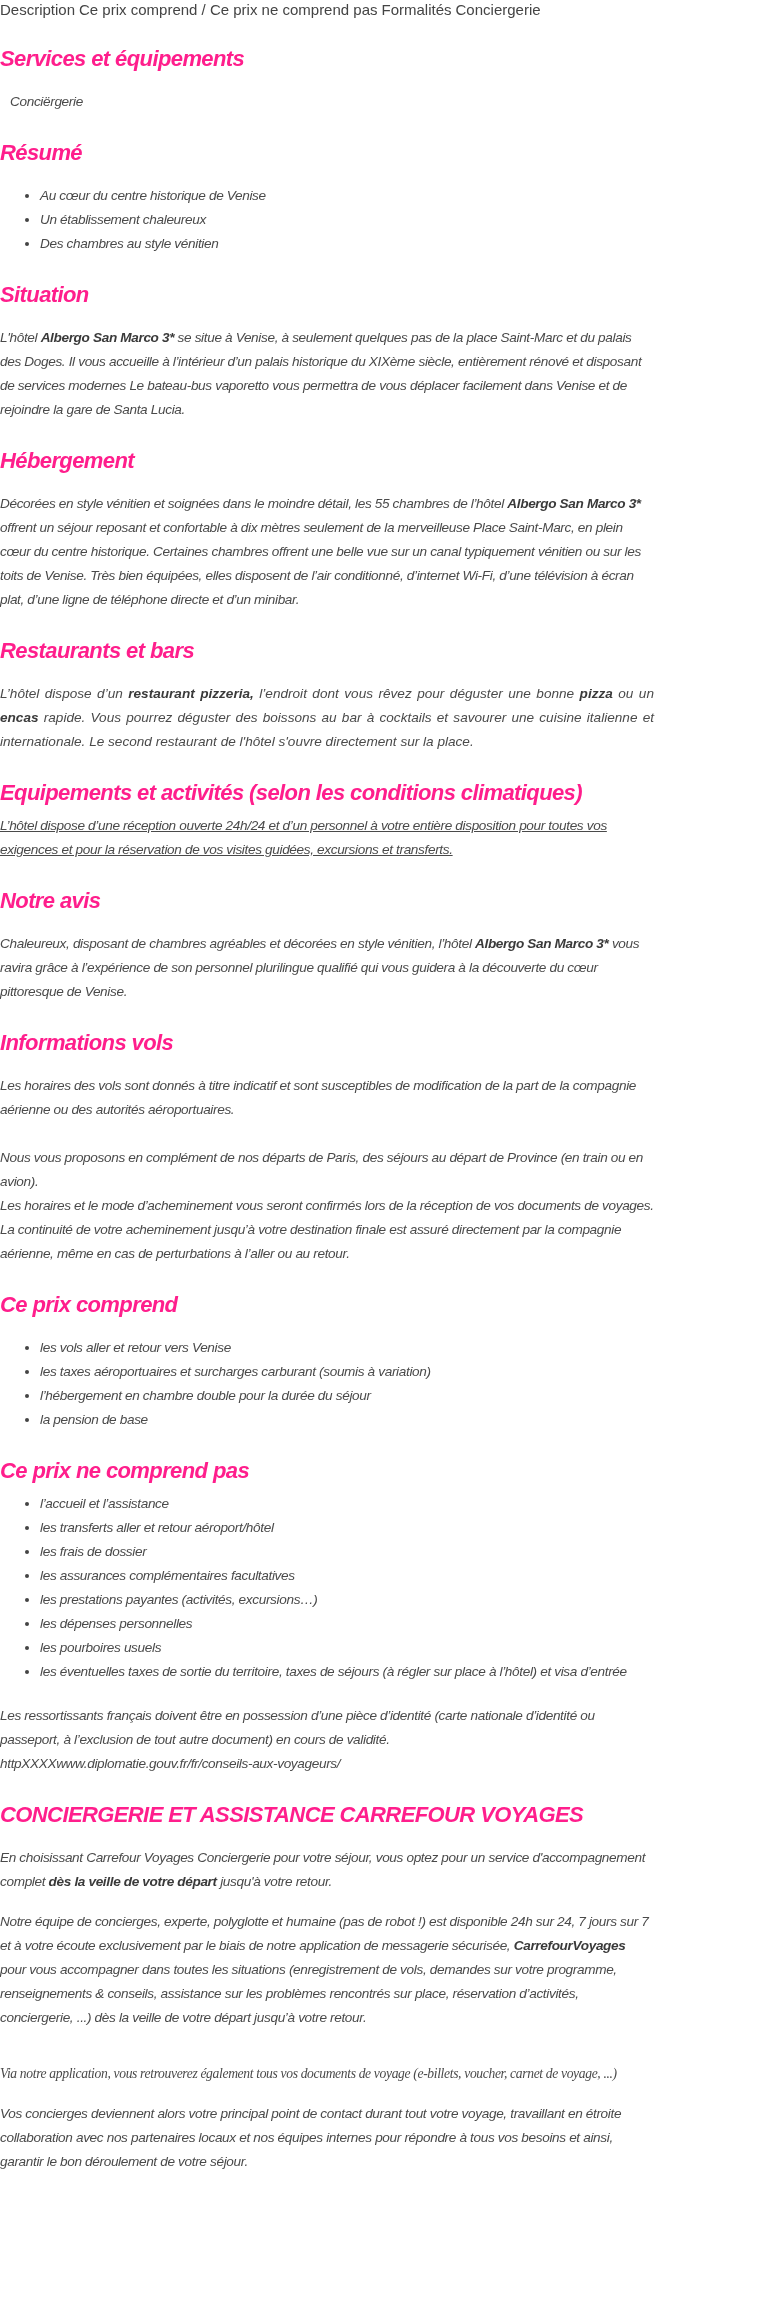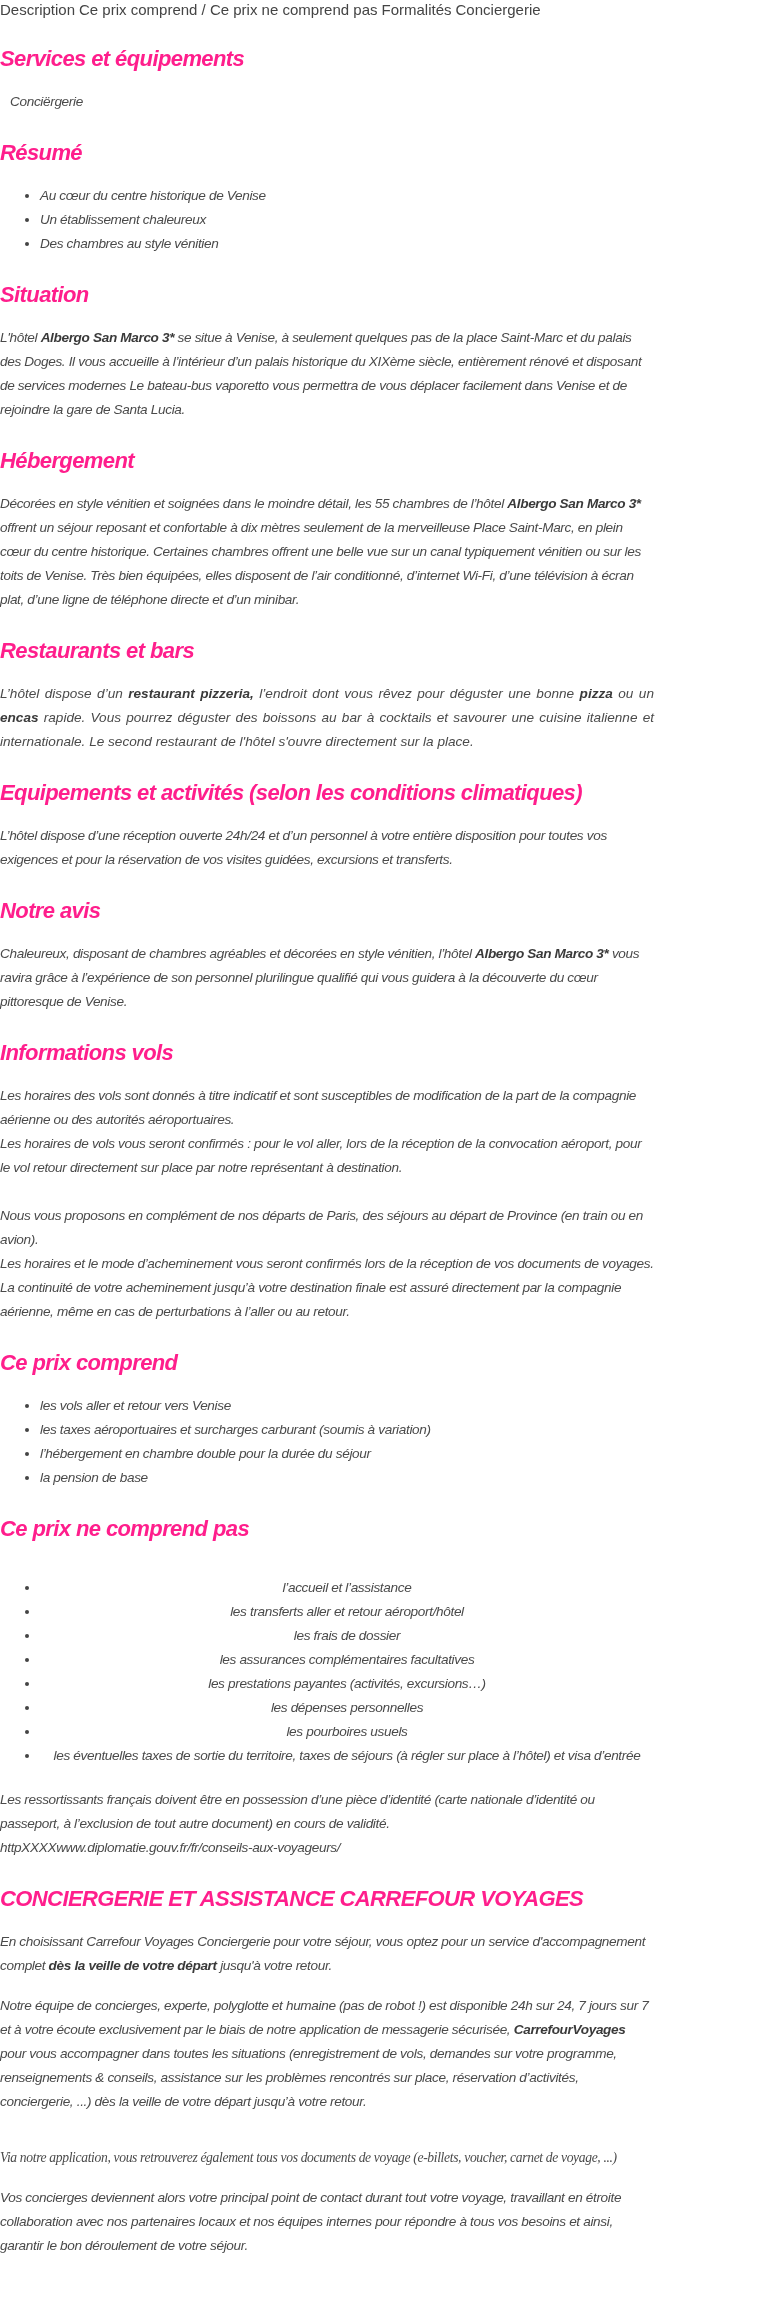--- a/index.html
+++ b/index.html
@@ -78,51 +78,50 @@
     <p style="margin-top:16px;"><span>Décorées en style vénitien et soignées dans le moindre détail, les 55 chambres de l’hôtel </span><b>Albergo San Marco 3*</b><span> offrent un séjour reposant et confortable à dix mètres seulement de la merveilleuse Place Saint-Marc, en plein cœur du centre historique. Certaines chambres offrent une belle vue sur un canal typiquement vénitien ou sur les toits de Venise. Très bien équipées, elles disposent de l’air conditionné, d’internet Wi-Fi, d’une télévision à écran plat, d’une ligne de téléphone directe et d’un minibar.</span></p>
   </div>
 
   <div class="sec" style="margin-top:24px;">
     <h2>Restaurants et bars</h2>
     <p class="justify" style="margin-top:16px;"><span>L’hôtel dispose d’un </span><b>restaurant pizzeria,</b><span> l’endroit dont vous rêvez pour déguster une bonne </span><b>pizza</b><span> ou un </span><b>encas</b><span> rapide. Vous pourrez déguster des boissons au bar à cocktails et savourer une cuisine italienne et internationale. Le second restaurant de l'hôtel s'ouvre directement sur la place.</span></p>
   </div>
 
   <div class="sec" style="margin-top:24px;">
     <h2>Equipements et activités (selon les conditions climatiques)</h2>
-    <p style="margin-top:16px;">L’hôtel dispose d’une réception ouverte 24h/24 et d’un personnel à votre entière disposition pour toutes vos exigences et pour la réservation de vos visites guidées, excursions et transferts.</p>
+    <p style="margin-top:6px;text-decoration:underline;">L’hôtel dispose d’une réception ouverte 24h/24 et d’un personnel à votre entière disposition pour toutes vos exigences et pour la réservation de vos visites guidées, excursions et transferts.</p>
   </div>
 
   <div class="sec" style="margin-top:24px;">
     <h2>Notre avis</h2>
     <p style="margin-top:16px;"><span>Chaleureux, disposant de chambres agréables et décorées en style vénitien, l’hôtel </span><b>Albergo San Marco 3*</b><span> vous ravira grâce à l’expérience de son personnel plurilingue qualifié qui vous guidera à la découverte du cœur pittoresque de Venise.</span></p>
   </div>
 
   <div class="sec" style="margin-top:24px;">
     <h2>Informations vols</h2>
     <p style="margin-top:16px;">Les horaires des vols sont donnés à titre indicatif et sont susceptibles de modification de la part de la compagnie aérienne ou des autorités aéroportuaires.</p>
-    <p>Les horaires de vols vous seront confirmés : pour le vol aller, lors de la réception de la convocation aéroport, pour le vol retour directement sur place par notre représentant à destination.</p>
     <div class="gap"></div>
     <p>Nous vous proposons en complément de nos départs de Paris, des séjours au départ de Province (en train ou en avion).</p>
     <p>Les horaires et le mode d’acheminement vous seront confirmés lors de la réception de vos documents de voyages.</p>
     <p>La continuité de votre acheminement jusqu’à votre destination finale est assuré directement par la compagnie aérienne, même en cas de perturbations à l’aller ou au retour.</p>
   </div>
 
   <div class="sec" style="margin-top:24px;">
     <h2>Ce prix comprend</h2>
     <ul style="margin-top:16px;">
       <li>les vols aller et retour vers Venise</li>
       <li>les taxes aéroportuaires et surcharges carburant (soumis à variation)</li>
       <li>l’hébergement en chambre double pour la durée du séjour</li>
       <li>la pension de base</li>
     </ul>
   </div>
 
   <div class="sec" style="margin-top:24px;">
     <h2>Ce prix ne comprend pas</h2>
-    <ul style="margin-top:32px;text-align:center;">
+    <ul style="margin-top:6px;">
       <li>l’accueil et l’assistance</li>
       <li>les transferts aller et retour aéroport/hôtel</li>
       <li>les frais de dossier</li>
       <li>les assurances complémentaires facultatives</li>
       <li>les prestations payantes (activités, excursions…)</li>
       <li>les dépenses personnelles</li>
       <li>les pourboires usuels</li>
       <li>les éventuelles taxes de sortie du territoire, taxes de séjours (à régler sur place à l’hôtel) et visa d’entrée</li>
     </ul>
   </div>

